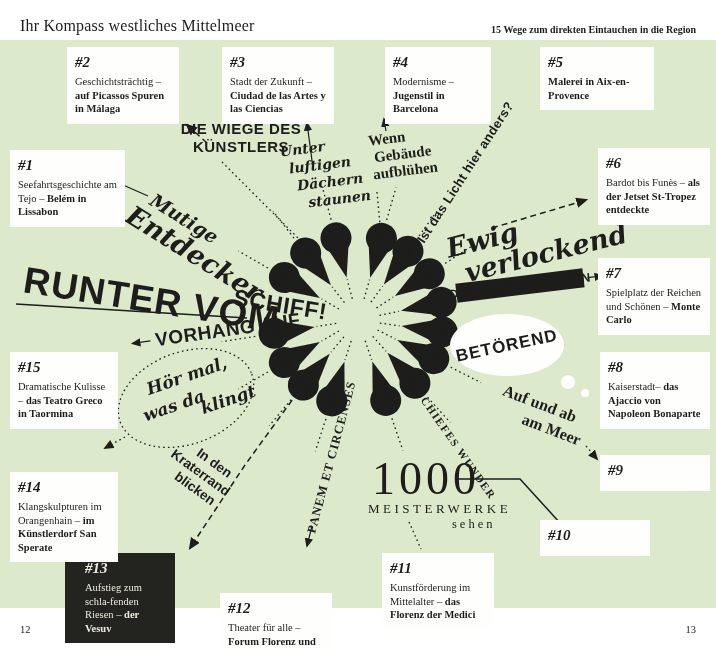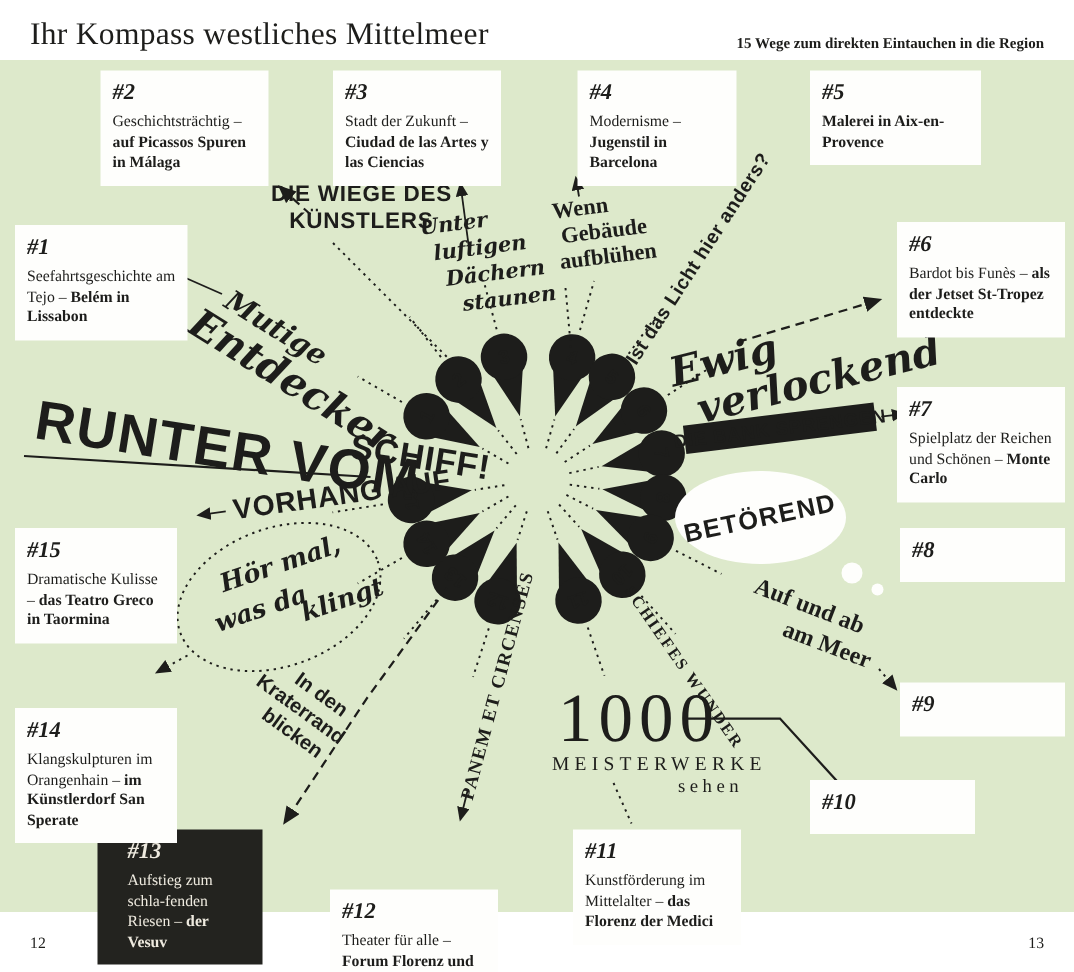--- a/index.html
+++ b/index.html
@@ -1,21 +1,21 @@
 <!DOCTYPE html>
 <html><head>
 <meta charset="utf-8">
 <style>
   html,body{margin:0;padding:0}
   body{width:716px;height:648px;position:relative;background:#fff;overflow:hidden;
        font-family:"Liberation Serif",serif;color:#1d1d1b}
   .green-field{position:absolute;left:0;top:40px;width:716px;height:568px;background:#dde9cb;z-index:0}
   .header{position:absolute;left:0;top:0;width:716px;height:40px;box-sizing:border-box;
           display:flex;justify-content:space-between;align-items:flex-end;padding:0 20px 5px 20px;z-index:3}
-  .title{font-size:21px;letter-spacing:.2px}
+  .title{font-size:16px;letter-spacing:.2px}
   .subtitle{font-size:10px;font-weight:bold}
   #compass-svg{position:absolute;left:0;top:0;z-index:1}
   .card{position:absolute;background:#fefefc;box-sizing:border-box;padding:6px 8px 8px;z-index:2;
         font-size:10.5px;line-height:1.28}
   .card .cid{font-style:italic;font-weight:bold;font-size:15px;margin-bottom:3px}
   .card b{font-weight:bold}
   .card.dark{background:#23231f;color:#eeeadf}
   .pagenum{position:absolute;bottom:13px;font-size:10.5px;z-index:3}
   .pg-left{left:20px}.pg-right{right:20px}
   
@@ -280,20 +280,21 @@
     <div class="card" style="left: 598px; top: 148px; width: 112px;">
       <div class="cid">#6</div>
       <div><span>Bardot bis Funès – </span><b>als der Jetset St-Tropez entdeckte</b></div>
     </div>
     <div class="card" style="left: 598px; top: 258px; width: 112px;">
       <div class="cid">#7</div>
       <div><span>Spielplatz der Reichen und Schönen – </span><b>Monte Carlo</b></div>
     </div>
     <div class="card" style="left: 600px; top: 352px; width: 110px;">
       <div class="cid">#8</div>
+      <div><span>Kaiserstadt– </span><b>das Ajaccio von Napoleon Bonaparte</b></div>
     </div>
     <div class="card" style="left: 600px; top: 455px; width: 110px;">
       <div class="cid">#9</div>
     </div>
     <div class="card" style="left: 540px; top: 520px; width: 110px;">
       <div class="cid">#10</div>
     </div>
     <div class="card" style="left: 382px; top: 553px; width: 112px;">
       <div class="cid">#11</div>
       <div><span>Kunstförderung im Mittelalter – </span><b>das Florenz der Medici</b></div>

